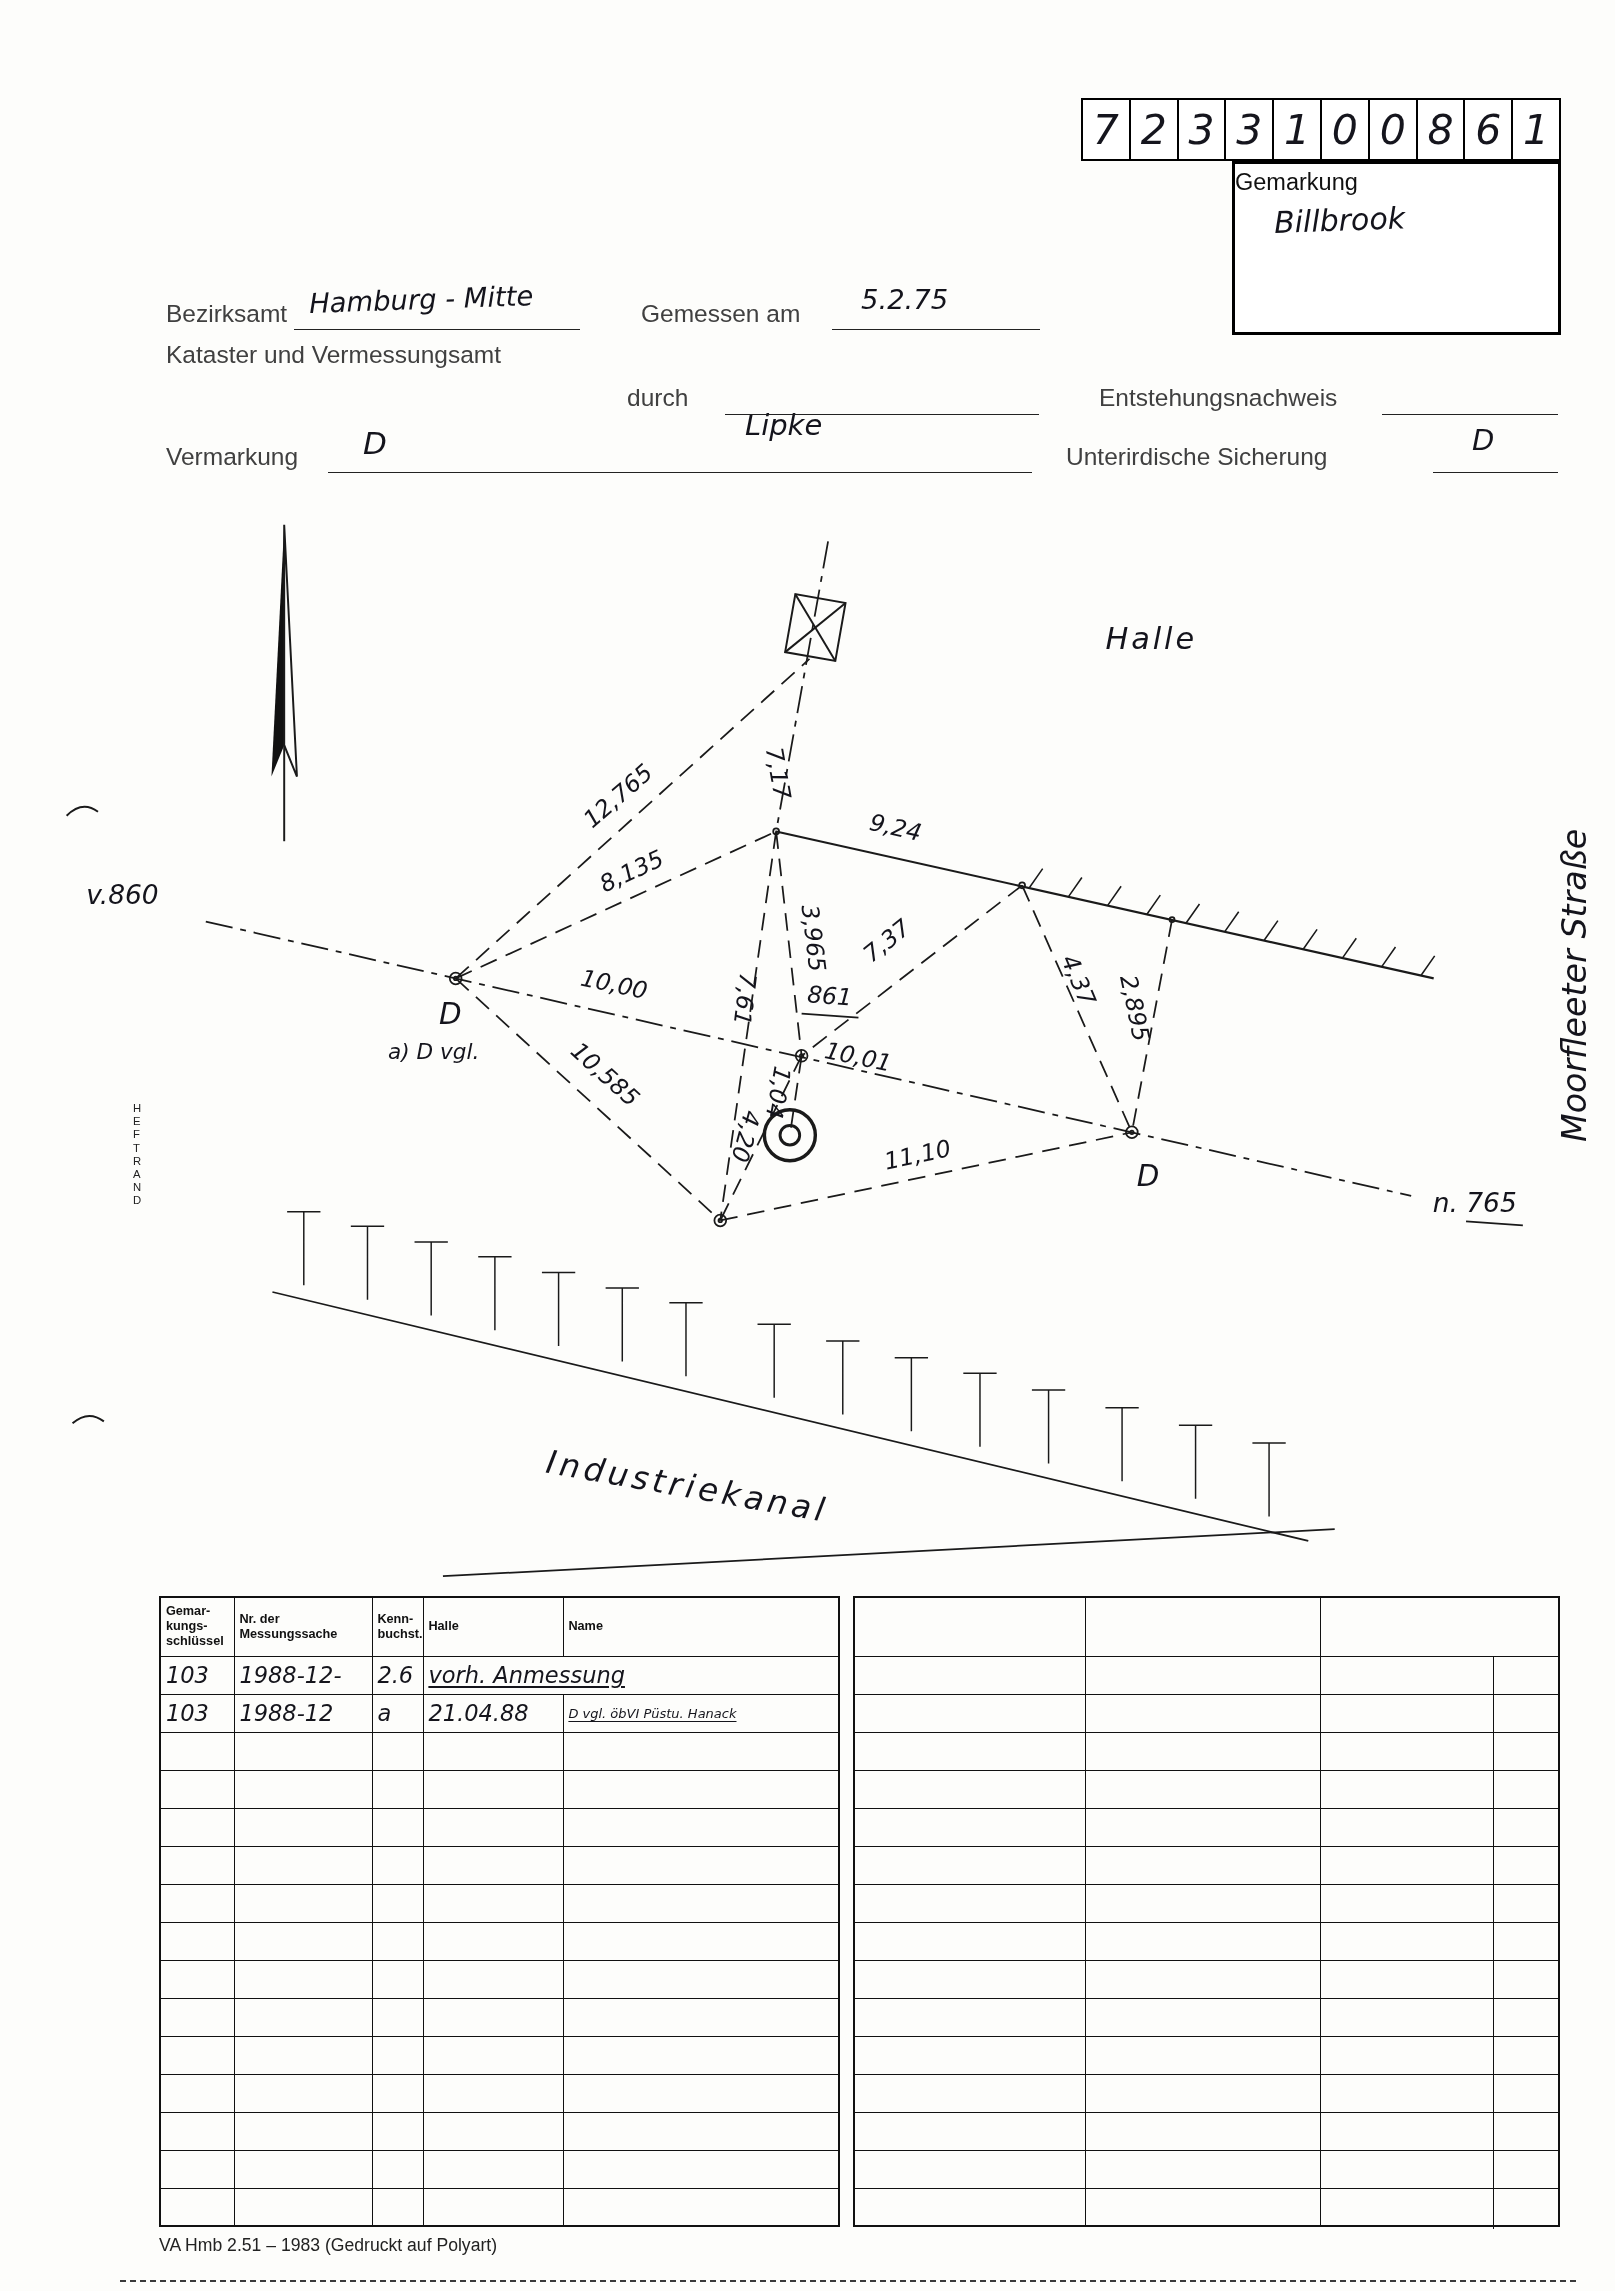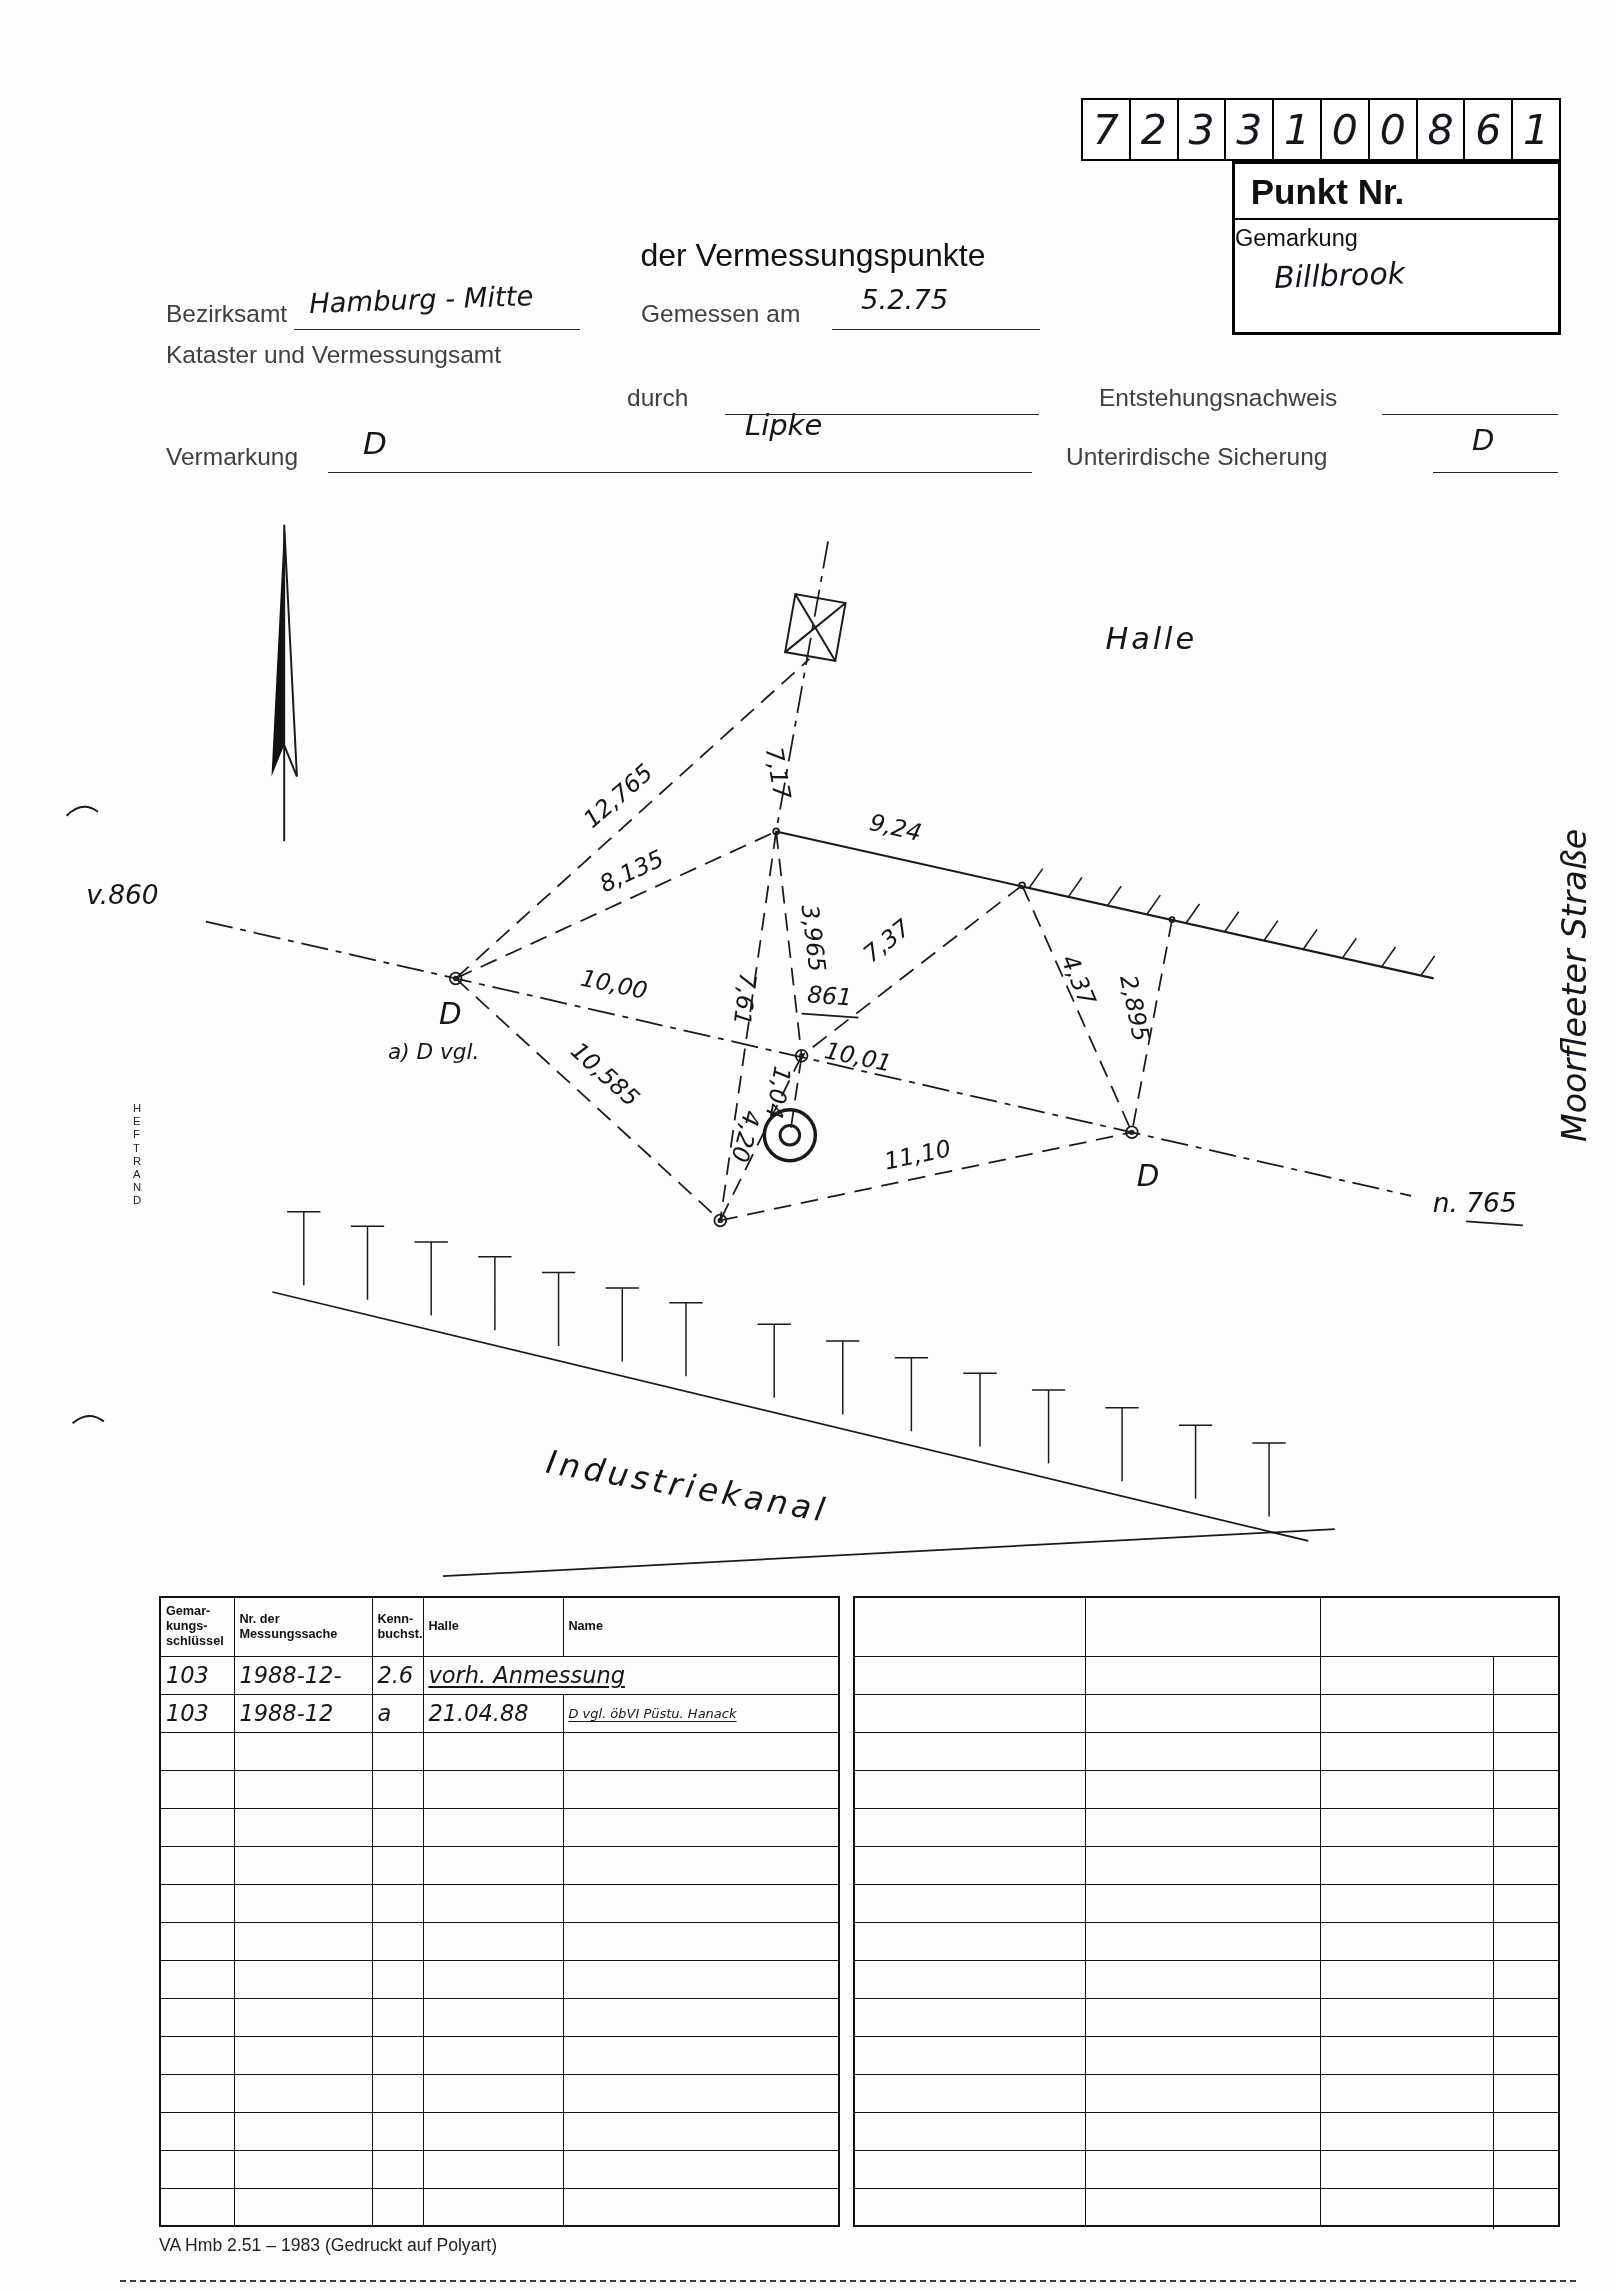--- a/index.html
+++ b/index.html
@@ -149,26 +149,24 @@
     <div class="code-cell">3</div>
     <div class="code-cell">1</div>
     <div class="code-cell">0</div>
     <div class="code-cell">0</div>
     <div class="code-cell">8</div>
     <div class="code-cell">6</div>
     <div class="code-cell">1</div>
   </div>
 
   <div class="punkt-box">
-    <div class="punkt-title">Punkt Nr.</div>
     <div class="gemarkung-label">Gemarkung</div>
     <div class="gemarkung-value">Billbrook</div>
   </div>
 
-  <div class="subtitle">der Vermessungspunkte</div>
 
   <div class="lbl" style="left:166px;top:300px;">Bezirksamt</div>
   <div class="hand" style="left:309px;top:284px;font-size:27.4px;transform:rotate(-2deg);">Hamburg - Mitte</div>
   <div class="fline" style="left:294px;top:329px;width:286px;"></div>
 
   <div class="lbl" style="left:641px;top:300px;">Gemessen am</div>
   <div class="hand" style="left:861px;top:284px;font-size:27.4px;">5.2.75</div>
   <div class="fline" style="left:832px;top:329px;width:208px;"></div>
 
   <div class="lbl" style="left:166px;top:341px;">Kataster und Vermessungsamt</div>

